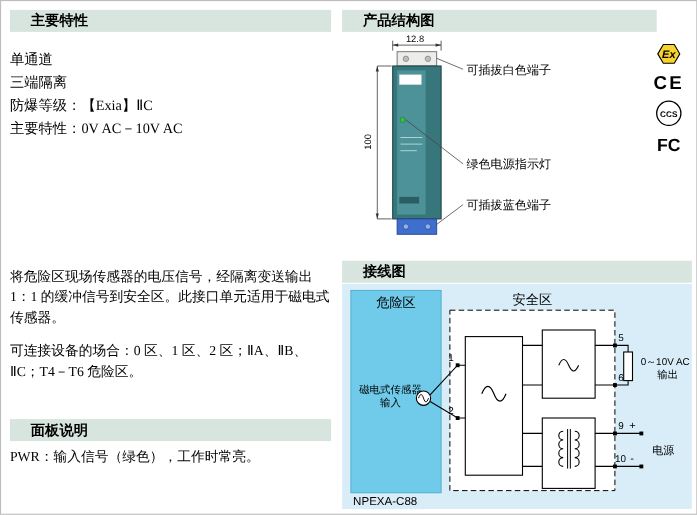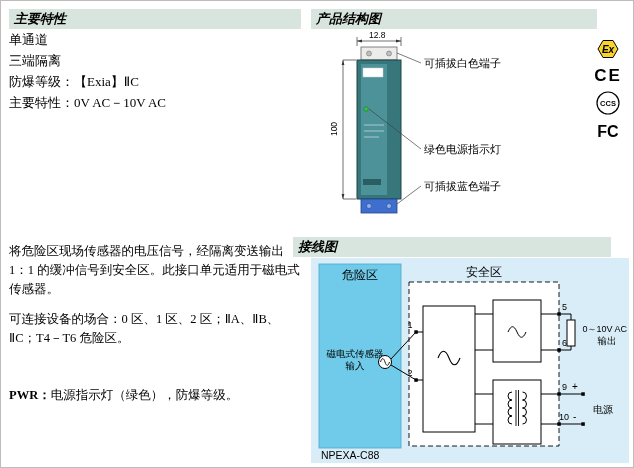--- a/index.html
+++ b/index.html
@@ -4,26 +4,26 @@
 <style>
   html,body{margin:0;padding:0}
   body{
     width:634px;height:468px;position:relative;background:#fff;overflow:hidden;
     font-family:"Liberation Serif",serif;color:#000;
   }
   #page{position:absolute;inset:0;border:1px solid #bdbdbd;box-sizing:border-box}
   .abs{position:absolute}
   .hdr{
     background:#d7e5de;font-family:"Liberation Sans",sans-serif;
-    font-weight:bold;font-size:13px;height:20px;line-height:20px;padding-left:5px;font-style:italic;
+    font-weight:bold;font-size:13px;height:20px;line-height:20px;padding-left:19px;
   }
-  .items{padding-top:0}
+  .items{padding-top:14px}
   .items div{font-size:13px;line-height:21px}
   .body-text{font-size:12.5px;line-height:19px;margin-top:5px}
-  .b{font-weight:bold}
+  .b{font-weight:normal}
   svg text{font-family:"Liberation Sans",sans-serif;fill:#000}
   svg .cjk{font-family:"Liberation Serif",serif}
 </style>
 </head>
 <body>
 
 <div id="page">
 
   <section class="abs" style="left:8px;top:8px;width:292px">
     <div class="hdr">主要特性</div>
@@ -37,22 +37,23 @@
 
   <section class="abs" style="left:8px;top:236px;width:292px">
     <div class="body-text">将危险区现场传感器的电压信号，经隔离变送输出1：1 的缓冲信号到安全区。此接口单元适用于磁电式传感器。</div>
   </section>
 
   <section class="abs" style="left:8px;top:304px;width:292px">
     <div class="body-text">可连接设备的场合：0 区、1 区、2 区；ⅡA、ⅡB、ⅡC；T4－T6 危险区。</div>
   </section>
 
   <section class="abs" style="left:8px;top:380px;width:292px">
+    <div class="hdr">面板说明</div>
     <div class="body-text">
-      <span class="b">PWR：</span><span>电源指示灯（绿色），防爆等级。</span>
+      <span class="b">PWR：</span><span>输入信号（绿色），工作时常亮。</span>
     </div>
   </section>
 
   <section class="abs" style="left:310px;top:8px;width:286px">
     <div class="hdr">产品结构图</div>
   </section>
 
   <svg class="abs" style="left:310px;top:28px" width="318" height="206" viewBox="0 0 318 206">
 
     <g stroke="#333" stroke-width="0.7" fill="#333">
@@ -104,21 +105,21 @@
       <text x="297" y="23.5" font-size="10" font-weight="bold" font-style="italic" text-anchor="middle">Ex</text>
     </g>
     <text x="297" y="52" font-size="17" font-weight="bold" letter-spacing="2" text-anchor="middle">CE</text>
     <g>
       <circle cx="297" cy="74" r="11" fill="none" stroke="#000" stroke-width="1.2"></circle>
       <text x="297" y="77" font-size="7.5" font-weight="bold" text-anchor="middle">CCS</text>
     </g>
     <text x="297" y="108" font-size="16" font-weight="bold" text-anchor="middle">FC</text>
   </svg>
 
-  <section class="abs" style="left:292px;top:236px;width:318px">
+  <section class="abs" style="left:310px;top:236px;width:318px">
     <div class="hdr">接线图</div>
   </section>
 
   <svg class="abs" style="left:310px;top:257px" width="318" height="205" viewBox="0 0 318 205">
     <rect x="0" y="0" width="318" height="205" fill="#d8edf7"></rect>
 
     <rect x="8" y="6" width="82" height="184" fill="#6fcbe9" stroke="#49a8cc" stroke-width="0.8"></rect>
     <text class="cjk" x="49" y="21" font-size="12" text-anchor="middle">危险区</text>
 
     <text class="cjk" x="173" y="18" font-size="12" text-anchor="middle">安全区</text>

